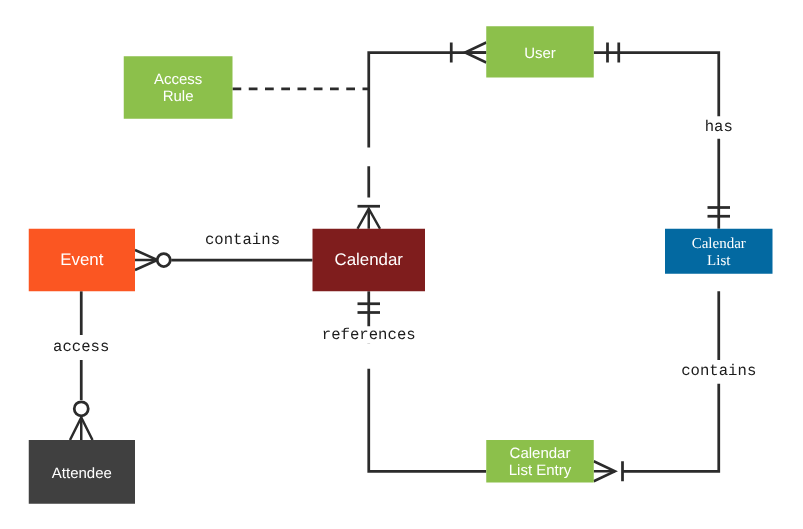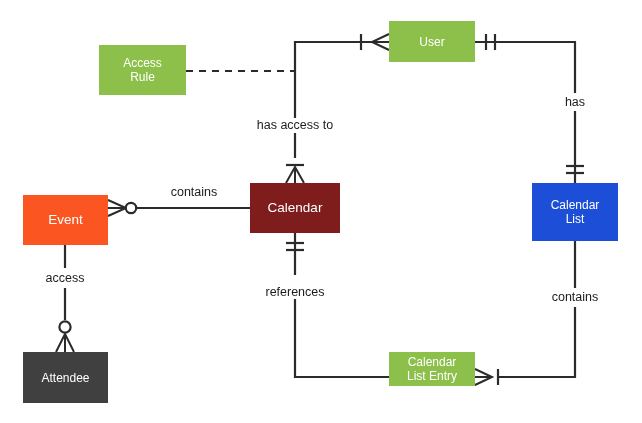--- a/index.html
+++ b/index.html
@@ -41,21 +41,21 @@
   .entity-label {
     display: block;
     width: 100%;
     padding: 0 16px;
     box-sizing: border-box;
   }
   .rel-label {
     position: absolute;
     font-size: 12.5px;
     color: #1c1c1c;
-    font-family: Liberation Sans, sans-serif;
+    font-family: Liberation Mono, monospace;
     white-space: nowrap;
     transform: translate(-50%, -50%);
     background: #ffffff;
     padding: 0 3px;
     z-index: 4;
   }
 </style>
 </head>
 <body>
 
@@ -134,45 +134,44 @@
   </svg>
 
   <div class="entity-box" style="left:99px; top:45px; width:87px; height:50px; background:#8cc04b;">
     <span class="entity-label">Access Rule</span>
   </div>
 
   <div class="entity-box" style="left:389px; top:21px; width:86px; height:41px; background:#8cc04b;">
     <span class="entity-label">User</span>
   </div>
 
-  <div class="entity-box" style="left:23px; top:183px; width:85px; height:50px; background:#fb5622; font-size:13.5px;margin-top:12px;">
+  <div class="entity-box" style="left:23px; top:183px; width:85px; height:50px; background:#fb5622; font-size:13.5px;">
     <span class="entity-label">Event</span>
   </div>
 
   <div class="entity-box" style="left:250px; top:183px; width:90px; height:50px; background:#7f1d1d; font-size:13.5px;">
     <span class="entity-label">Calendar</span>
   </div>
 
-  <div class="entity-box" style="left:532px; top:183px; width:86px; height:58px; background:#1d4ed8;">
+  <div class="entity-box" style="left:532px; top:183px; width:86px; height:36px; background:#0369a1;font-family:Liberation Serif, serif;">
     <span class="entity-label">Calendar List</span>
   </div>
 
   <div class="entity-box" style="left:23px; top:352px; width:85px; height:51px; background:#404040;">
     <span class="entity-label">Attendee</span>
   </div>
 
   <div class="entity-box" style="left:389px; top:352px; width:86px; height:34px; background:#8cc04b;">
     <span class="entity-label">Calendar List Entry</span>
   </div>
 
-  <div class="rel-label" style="left:295px; top:125px;">has access to</div>
 
   <div class="rel-label" style="left:194px; top:192px;">contains</div>
 
   <div class="rel-label" style="left:575px; top:102px;">has</div>
 
   <div class="rel-label" style="left:65px; top:278px;">access</div>
 
-  <div class="rel-label" style="left:295px; top:292px;">references</div>
+  <div class="rel-label" style="left:295px; top:268px;">references</div>
 
   <div class="rel-label" style="left:575px; top:297px;">contains</div>
 
 </div>
 
 </body></html>

